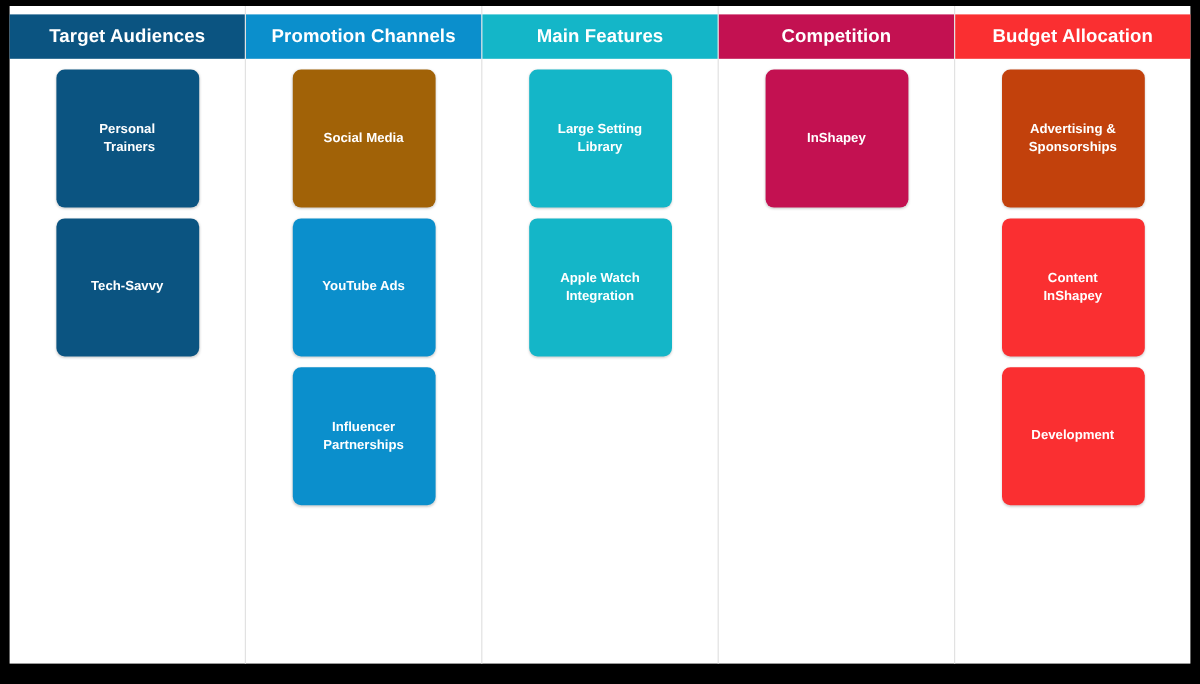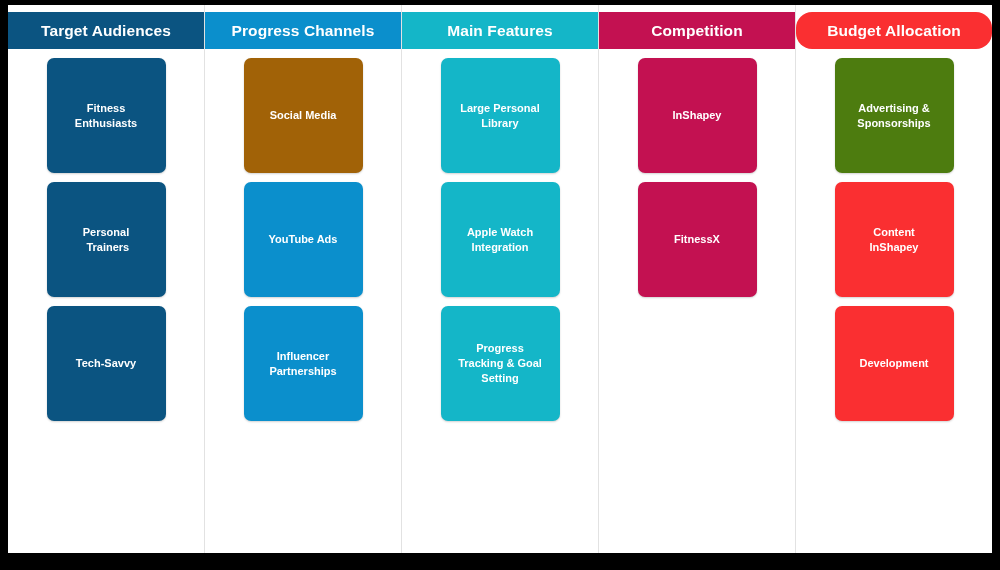--- a/index.html
+++ b/index.html
@@ -103,81 +103,69 @@
   }
 </style>
 </head>
 <body>
 
 <div id="board-frame" style="background: rgb(0, 0, 0);">
   <div id="board-canvas" style="background: rgb(255, 255, 255);">
       <div class="column" style="border-right-color: rgb(226, 226, 226);">
         <div class="column-header" style="background: rgb(11, 84, 129);">Target Audiences</div>
         <div class="card-stack">
-          <div class="card" style="background: rgb(11, 84, 129);">
-            <span class="card-label">Fitness
-Enthusiasts</span>
-          </div>
           <div class="card" style="background: rgb(11, 84, 129); text-align: right;">
             <span class="card-label">Personal
 Trainers</span>
           </div>
           <div class="card" style="background: rgb(11, 84, 129);">
             <span class="card-label">Tech-Savvy</span>
           </div>
         </div>
       </div>
       <div class="column" style="border-right-color: rgb(226, 226, 226);">
-        <div class="column-header" style="background: rgb(11, 143, 204);">Progress Channels</div>
+        <div class="column-header" style="background: rgb(11, 143, 204);">Promotion Channels</div>
         <div class="card-stack">
           <div class="card" style="background: #a16207;">
             <span class="card-label">Social Media</span>
           </div>
           <div class="card" style="background: rgb(11, 143, 204);">
             <span class="card-label">YouTube Ads</span>
           </div>
           <div class="card" style="background: rgb(11, 143, 204); text-align: center;">
             <span class="card-label">Influencer
 Partnerships</span>
           </div>
         </div>
       </div>
       <div class="column" style="border-right-color: rgb(226, 226, 226);">
         <div class="column-header" style="background: rgb(20, 182, 200);">Main Features</div>
         <div class="card-stack">
           <div class="card" style="background: rgb(20, 182, 200);">
-            <span class="card-label">Large Personal
+            <span class="card-label">Large Setting
 Library</span>
           </div>
           <div class="card" style="background: rgb(20, 182, 200);">
             <span class="card-label">Apple Watch
 Integration</span>
-          </div>
-          <div class="card" style="background: rgb(20, 182, 200);">
-            <span class="card-label">Progress
-Tracking &amp; Goal
-Setting</span>
           </div>
         </div>
       </div>
       <div class="column" style="border-right-color: rgb(226, 226, 226);">
         <div class="column-header" style="background: rgb(195, 17, 81);">Competition</div>
         <div class="card-stack">
           <div class="card" style="background: rgb(195, 17, 81);">
             <span class="card-label">InShapey</span>
           </div>
-          <div class="card" style="background: rgb(195, 17, 81);">
-            <span class="card-label">FitnessX</span>
-          </div>
         </div>
       </div>
       <div class="column" style="border-right-color: rgb(226, 226, 226);">
-        <div class="column-header" style="background: rgb(250, 47, 49); border-radius: 16px;">Budget Allocation</div>
+        <div class="column-header" style="background: rgb(250, 47, 49);">Budget Allocation</div>
         <div class="card-stack">
-          <div class="card" style="background: #4d7c0f;">
+          <div class="card" style="background: #c2410c;">
             <span class="card-label">Advertising &amp;
 Sponsorships</span>
           </div>
           <div class="card" style="background: rgb(250, 47, 49);">
             <span class="card-label">Content
 InShapey</span>
           </div>
           <div class="card" style="background: rgb(250, 47, 49); text-align: center;">
             <span class="card-label">Development</span>
           </div>

